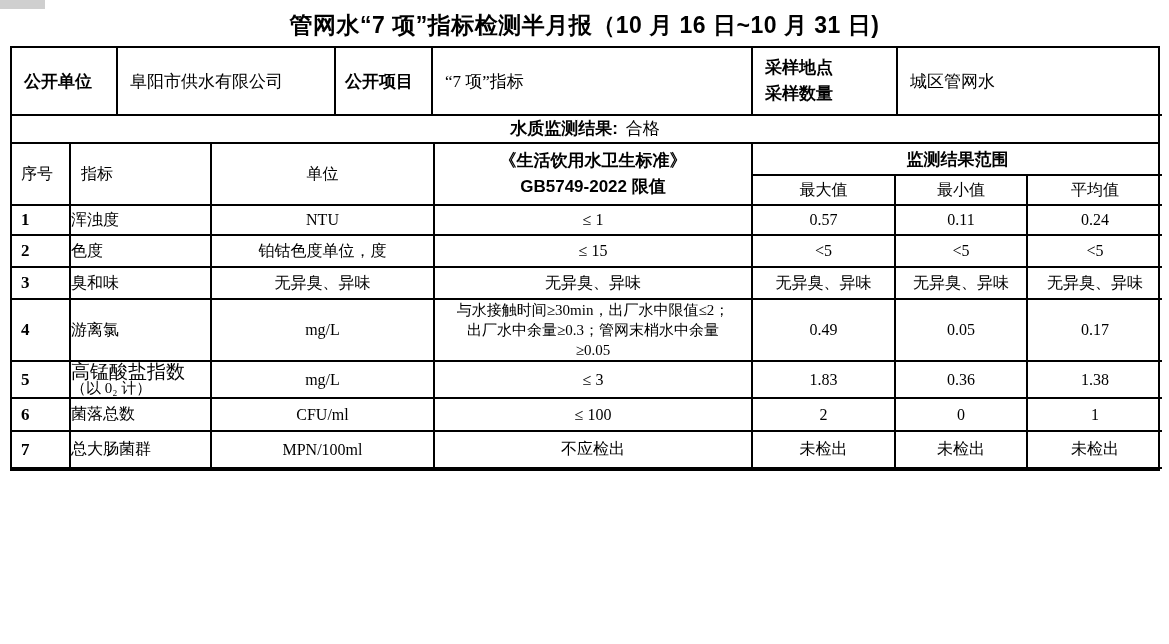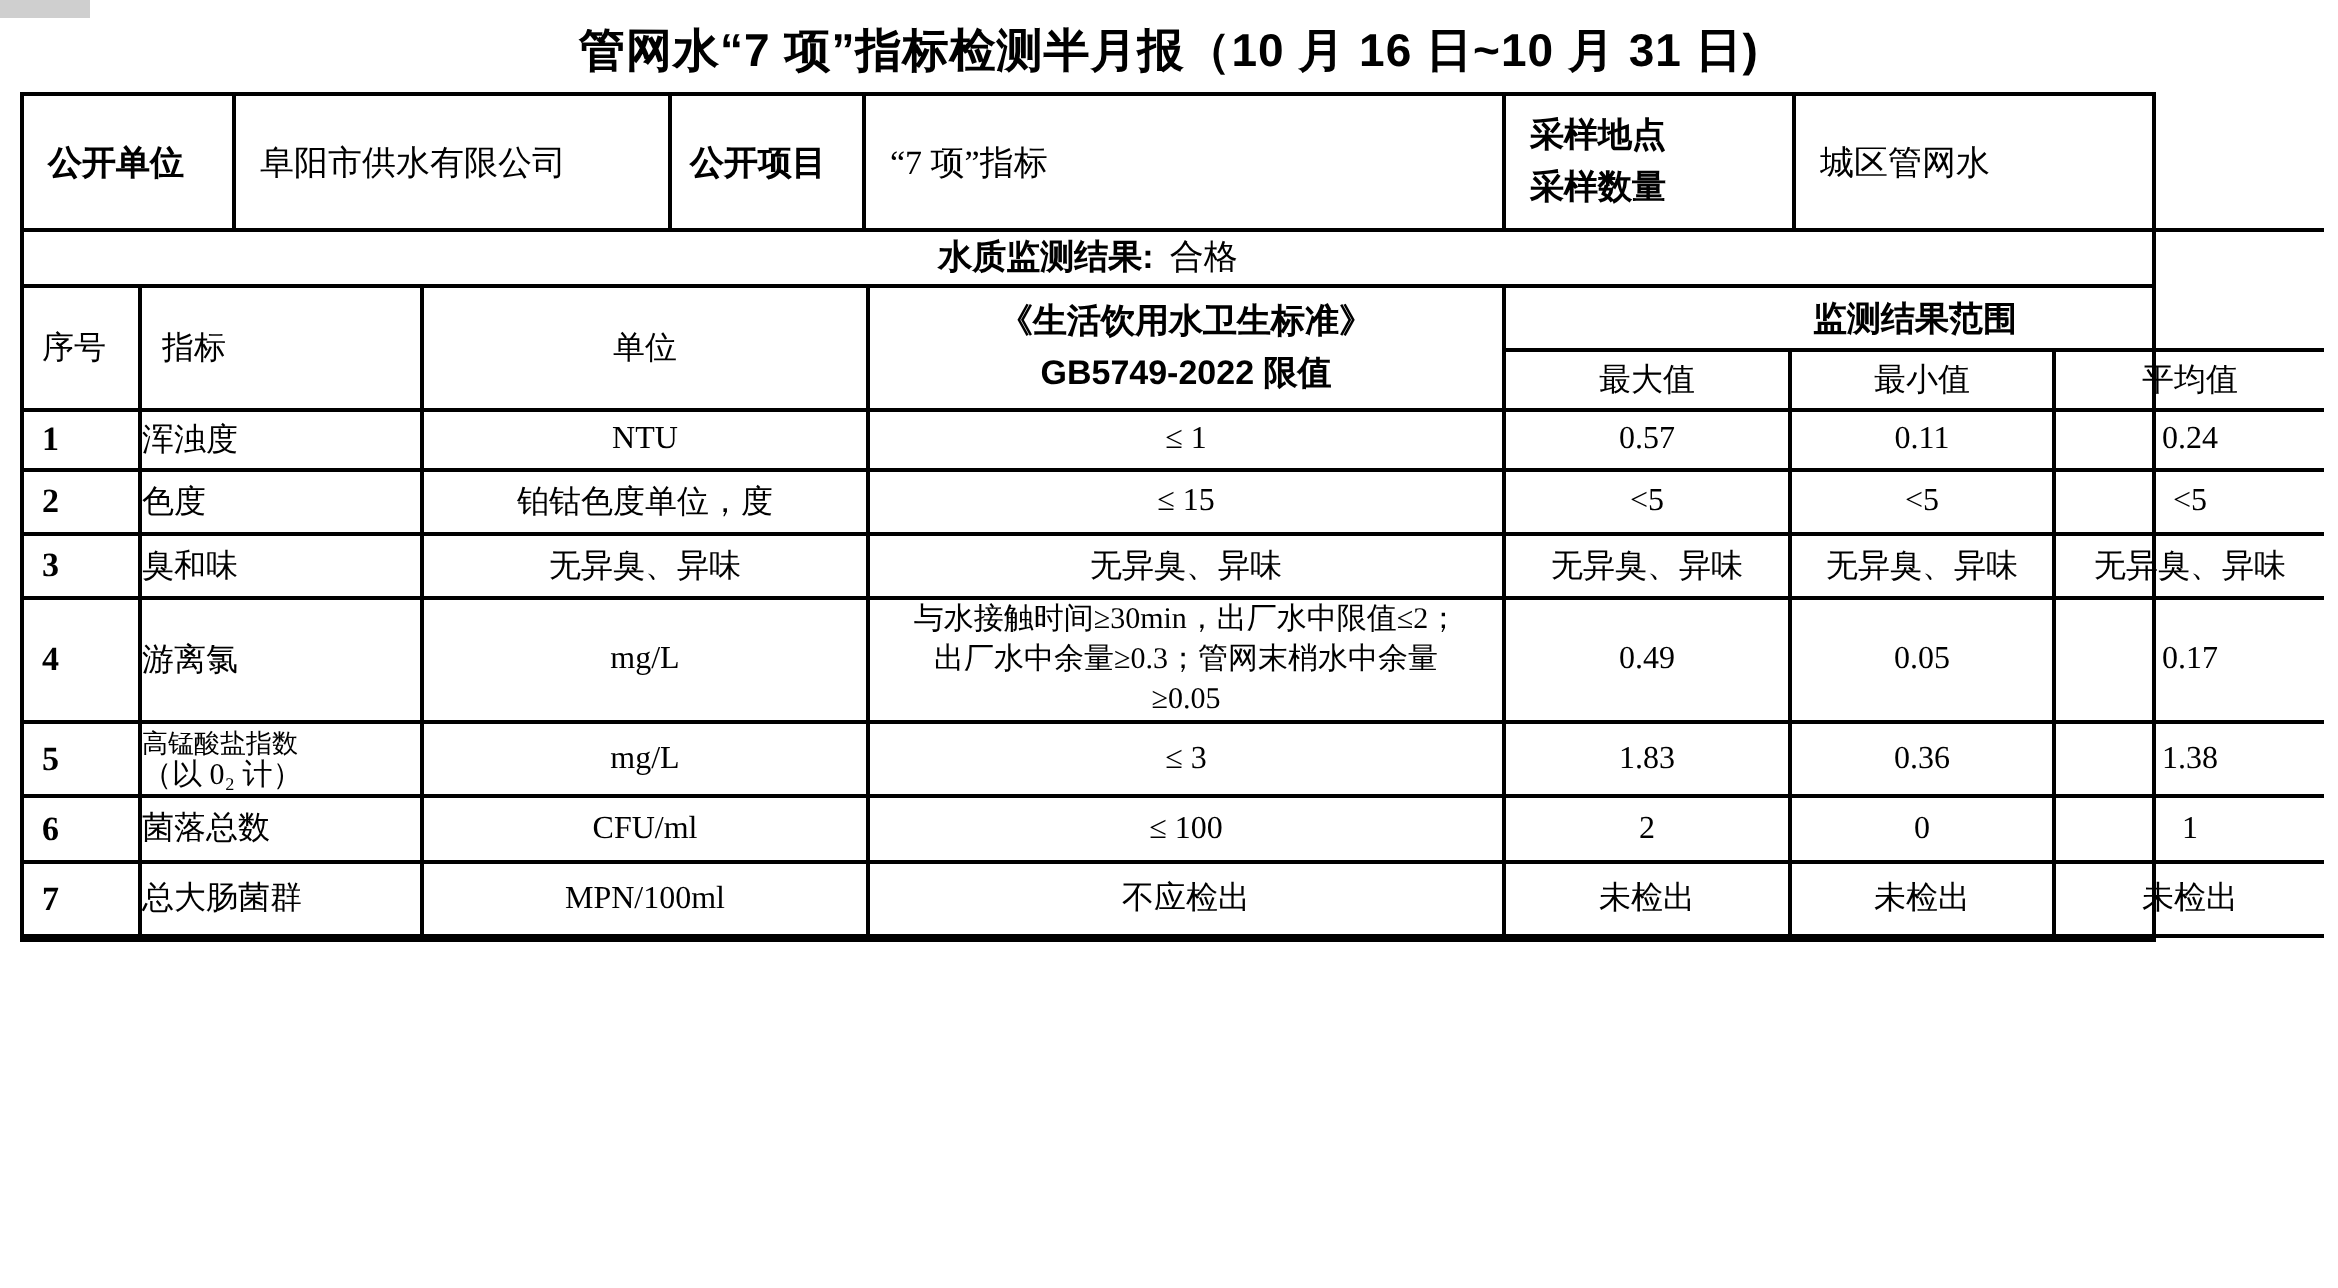--- a/index.html
+++ b/index.html
@@ -2,21 +2,21 @@
 <html lang="zh"><head>
 <meta charset="utf-8">
 <style>
   * { box-sizing: border-box; margin: 0; padding: 0; }
   html,body { width: 1169px; height: 644px; background: #fff; color: #000;
     font-family: "Liberation Serif", "DejaVu Serif", serif; }
   .artifact { position: absolute; left: 0; top: 0; width: 45px; height: 9px; background: #cfcfcf; }
   .title { height: 46px; padding-top: 10px; text-align: center;
     font-family: Liberation Sans, sans-serif;
     font-weight: bold; font-size: 23px; letter-spacing: 0.5px; }
-  .sheet { margin-left: 10px; width: 1068px; border: 2px solid #000; }
+  .sheet { margin-left: 10px; width: 1150px; border: 2px solid #000; }
   table { width: 100%; border-collapse: collapse; table-layout: fixed; }
   td { border-right: 2px solid #000; border-bottom: 2px solid #000;
        text-align: center; vertical-align: middle; font-size: 16px; overflow: hidden; }
   td:last-child { border-right: 0; }
   .remarks tr:last-child td { border-bottom: 0; }
   .lbl { font-family: "Liberation Sans", "DejaVu Sans", sans-serif; font-weight: bold; font-size: 17px; }
   .left { text-align: left; padding-left: 12px; }
   .val { font-size: 17px; }
   .info td { height: 45px; }
   .info .row-a td { height: 67px; }
@@ -136,21 +136,21 @@
       <td class="ind">游离氯</td>
       <td>mg/L</td>
       <td class="limit-long">与水接触时间≥30min，出厂水中限值≤2；出厂水中余量≥0.3；管网末梢水中余量≥0.05</td>
       <td>0.49</td>
       <td>0.05</td>
       <td>0.17</td>
     </tr>
     <tr class="rh-5 row-5">
       <td class="seq">5</td>
       <td class="ind">
-        <div style="font-size:13px">高锰酸盐指数</div>
+        <div style="font-size:19px">高锰酸盐指数</div>
         <div class="ind2">（以 0₂ 计）</div>
       </td>
       <td>mg/L</td>
       <td>≤ 3</td>
       <td>1.83</td>
       <td>0.36</td>
       <td>1.38</td>
     </tr>
     <tr class="rh-6">
       <td class="seq">6</td>

